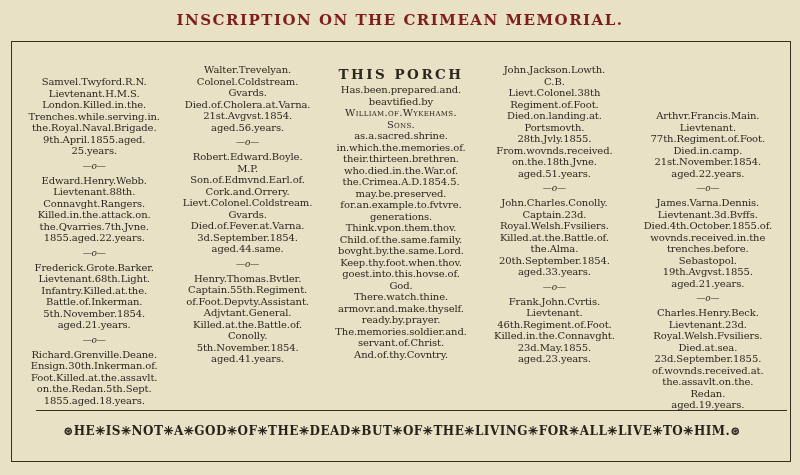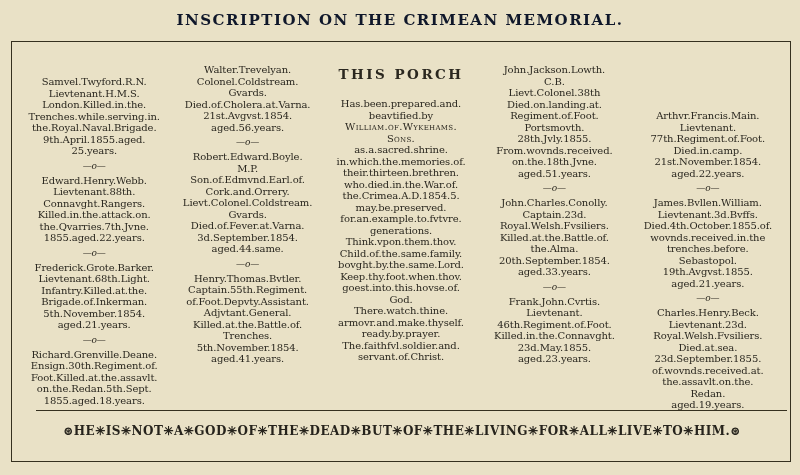--- a/index.html
+++ b/index.html
@@ -11,21 +11,21 @@
     font-family: "DejaVu Serif", "Liberation Serif", serif;
     color: #2a271f;
     overflow: hidden;
   }
   .page-title {
     text-align: center;
     font-size: 15px;
     font-weight: bold;
     letter-spacing: 1.5px;
     margin-top: 11px;
-    color: #0f172a;
+    color: #7f1d1d;
   }
   .memorial-box {
     position: absolute;
     left: 11px;
     right: 9px;
     top: 41px;
     height: 421px;
     border: 1.5px solid #35301f;
     box-sizing: border-box;
     background: #e9e1c6;
@@ -47,21 +47,21 @@
   }
   .col:nth-child(1) { padding-top: 12px; }
   .col:nth-child(5) { padding-top: 6px; margin-top: 40px; }
   .line { min-height: 11.5px; }
   .line.caps { font-variant: small-caps; letter-spacing: 0.3px; }
   .porch-heading {
     font-size: 13.5px;
     font-weight: bold;
     letter-spacing: 2.5px;
     line-height: 16px;
-    margin-bottom: 16px;
+    margin-bottom: 2px;
     margin-top: 2px;
   }
   .divider {
     font-style: italic;
     font-size: 9px;
     line-height: 9px;
     margin: 5px 0 4px 0;
     color: #2a271f;
   }
   .footer-band {
@@ -110,28 +110,28 @@
           <div class="line">Connavght.Rangers.</div>
           <div class="line">Killed.in.the.attack.on.</div>
           <div class="line">the.Qvarries.7th.Jvne.</div>
           <div class="line">1855.aged.22.years.</div>
         </div>
         <div class="divider">—o—</div>
         <div class="entry">
           <div class="line">Frederick.Grote.Barker.</div>
           <div class="line">Lievtenant.68th.Light.</div>
           <div class="line">Infantry.Killed.at.the.</div>
-          <div class="line">Brigade.of.Inkerman.</div>
+          <div class="line">Battle.of.Inkerman.</div>
           <div class="line">5th.November.1854.</div>
           <div class="line">aged.21.years.</div>
         </div>
         <div class="divider">—o—</div>
         <div class="entry">
           <div class="line">Richard.Grenville.Deane.</div>
-          <div class="line">Ensign.30th.Regiment.of.</div>
+          <div class="line">Ensign.30th.Inkerman.of.</div>
           <div class="line">Foot.Killed.at.the.assavlt.</div>
           <div class="line">on.the.Redan.5th.Sept.</div>
           <div class="line">1855.aged.18.years.</div>
         </div>
       </div>
       <div class="col">
         <div class="entry">
           <div class="line">Walter.Trevelyan.</div>
           <div class="line">Colonel.Coldstream.</div>
           <div class="line">Gvards.</div>
@@ -151,21 +151,21 @@
           <div class="line">3d.September.1854.</div>
           <div class="line">aged.44.same.</div>
         </div>
         <div class="divider">—o—</div>
         <div class="entry">
           <div class="line">Henry.Thomas.Bvtler.</div>
           <div class="line">Captain.55th.Regiment.</div>
           <div class="line">of.Foot.Depvty.Assistant.</div>
           <div class="line">Adjvtant.General.</div>
           <div class="line">Killed.at.the.Battle.of.</div>
-          <div class="line">Trenches.</div>
+          <div class="line">Conolly.</div>
           <div class="line">5th.November.1854.</div>
           <div class="line">aged.41.years.</div>
         </div>
       </div>
       <div class="col">
         <div class="porch-heading">THIS PORCH</div>
         <div class="entry">
           <div class="line">Has.been.prepared.and.</div>
           <div class="line">beavtified.by</div>
           <div class="line caps">William.of.Wykehams.</div>
@@ -180,31 +180,32 @@
           <div class="line">generations.</div>
           <div class="line">Think.vpon.them.thov.</div>
           <div class="line">Child.of.the.same.family.</div>
           <div class="line">bovght.by.the.same.Lord.</div>
           <div class="line">Keep.thy.foot.when.thov.</div>
           <div class="line">goest.into.this.hovse.of.</div>
           <div class="line">God.</div>
           <div class="line">There.watch.thine.</div>
           <div class="line">armovr.and.make.thyself.</div>
           <div class="line">ready.by.prayer.</div>
-          <div class="line">The.faithfvl.soldier.and.</div>
+          <div class="line">The.memories.soldier.and.</div>
           <div class="line">servant.of.Christ.</div>
+          <div class="line">And.of.thy.Covntry.</div>
         </div>
       </div>
       <div class="col">
         <div class="entry">
           <div class="line">John.Jackson.Lowth.</div>
           <div class="line">C.B.</div>
           <div class="line">Lievt.Colonel.38th</div>
+          <div class="line">Regiment.of.Foot.</div>
           <div class="line">Died.on.landing.at.</div>
-          <div class="line">Regiment.of.Foot.</div>
           <div class="line">Portsmovth.</div>
           <div class="line">28th.Jvly.1855.</div>
           <div class="line">From.wovnds.received.</div>
           <div class="line">on.the.18th.Jvne.</div>
           <div class="line">aged.51.years.</div>
         </div>
         <div class="divider">—o—</div>
         <div class="entry">
           <div class="line">John.Charles.Conolly.</div>
           <div class="line">Captain.23d.</div>
@@ -228,21 +229,21 @@
         <div class="entry">
           <div class="line">Arthvr.Francis.Main.</div>
           <div class="line">Lievtenant.</div>
           <div class="line">77th.Regiment.of.Foot.</div>
           <div class="line">Died.in.camp.</div>
           <div class="line">21st.November.1854.</div>
           <div class="line">aged.22.years.</div>
         </div>
         <div class="divider">—o—</div>
         <div class="entry">
-          <div class="line">James.Bvllen.William.</div>
+          <div class="line">James.Varna.Dennis.</div>
           <div class="line">Lievtenant.3d.Bvffs.</div>
           <div class="line">Died.4th.October.1855.of.</div>
           <div class="line">wovnds.received.in.the</div>
           <div class="line">trenches.before.</div>
           <div class="line">Sebastopol.</div>
           <div class="line">19th.Avgvst.1855.</div>
           <div class="line">aged.21.years.</div>
         </div>
         <div class="divider">—o—</div>
         <div class="entry">

